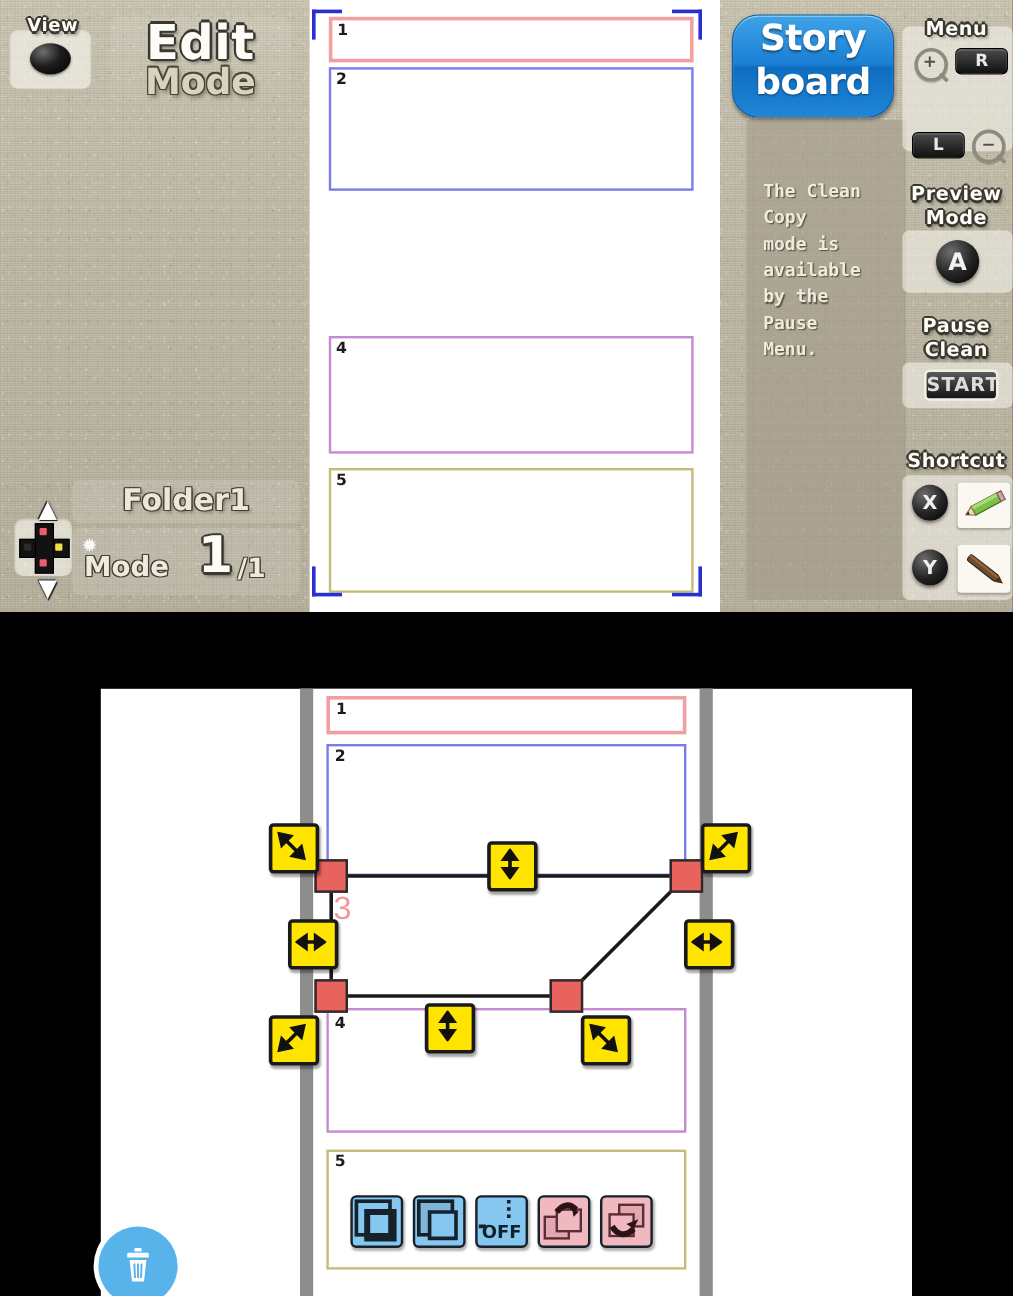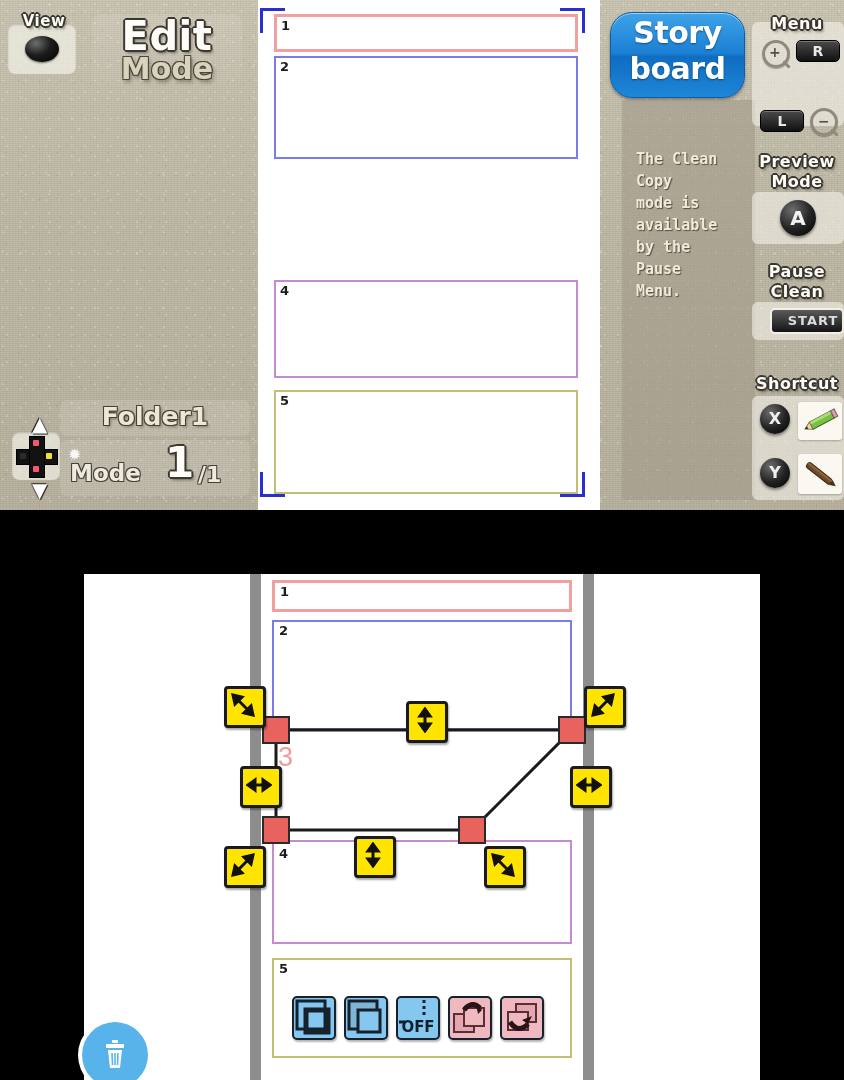--- a/index.html
+++ b/index.html
@@ -126,21 +126,21 @@
 
   #abtn{position:absolute;width:36px;height:36px;border-radius:50%;
     background:radial-gradient(circle at 34% 28%,#6d6d6d 0%,#242424 52%,#000 100%);
     box-shadow:0 2px 3px rgba(0,0,0,.45);}
   #abtn span{position:absolute;left:0;top:6px;width:36px;text-align:center;color:#f2f2f2;font-size:20px;font-weight:bold;}
   .facebtn{position:absolute;width:30px;height:30px;border-radius:50%;
     background:radial-gradient(circle at 34% 28%,#6d6d6d 0%,#242424 52%,#000 100%);
     box-shadow:0 2px 3px rgba(0,0,0,.45);}
   .facebtn span{position:absolute;left:0;top:5px;width:30px;text-align:center;color:#f0f0f0;font-size:16px;font-weight:bold;}
   #startbtn{position:absolute;background:linear-gradient(180deg,#5a5a5a,#141414);border:2px solid #f2efe4;
-    border-radius:5px;color:#ddd;font-size:13px;font-weight:bold;text-align:center;letter-spacing:1px;padding-left:12px;}
+    border-radius:5px;color:#ddd;font-size:16px;font-weight:bold;text-align:center;letter-spacing:1px;}
 
   .sc-tile{position:absolute;background:#faf8f0;border-radius:3px;box-shadow:0 1px 2px rgba(0,0,0,.25);}
 
   
   #bottom-screen{position:absolute;left:0;top:512px;width:844px;height:568px;background:#000;}
   #bs-white{position:absolute;left:84px;top:62px;width:676px;height:506px;background:#fff;}
   #bs-page{position:absolute;left:250px;top:62px;width:344px;height:506px;background:#fff;
     border-left:11px solid #8d8d8d;border-right:11px solid #8d8d8d;box-sizing:border-box;}
   .bframe{position:absolute;background:#fff;}
   .bframe .fnum{position:absolute;left:5px;top:1px;font-size:13px;font-weight:bold;color:#1c1c1c;}

